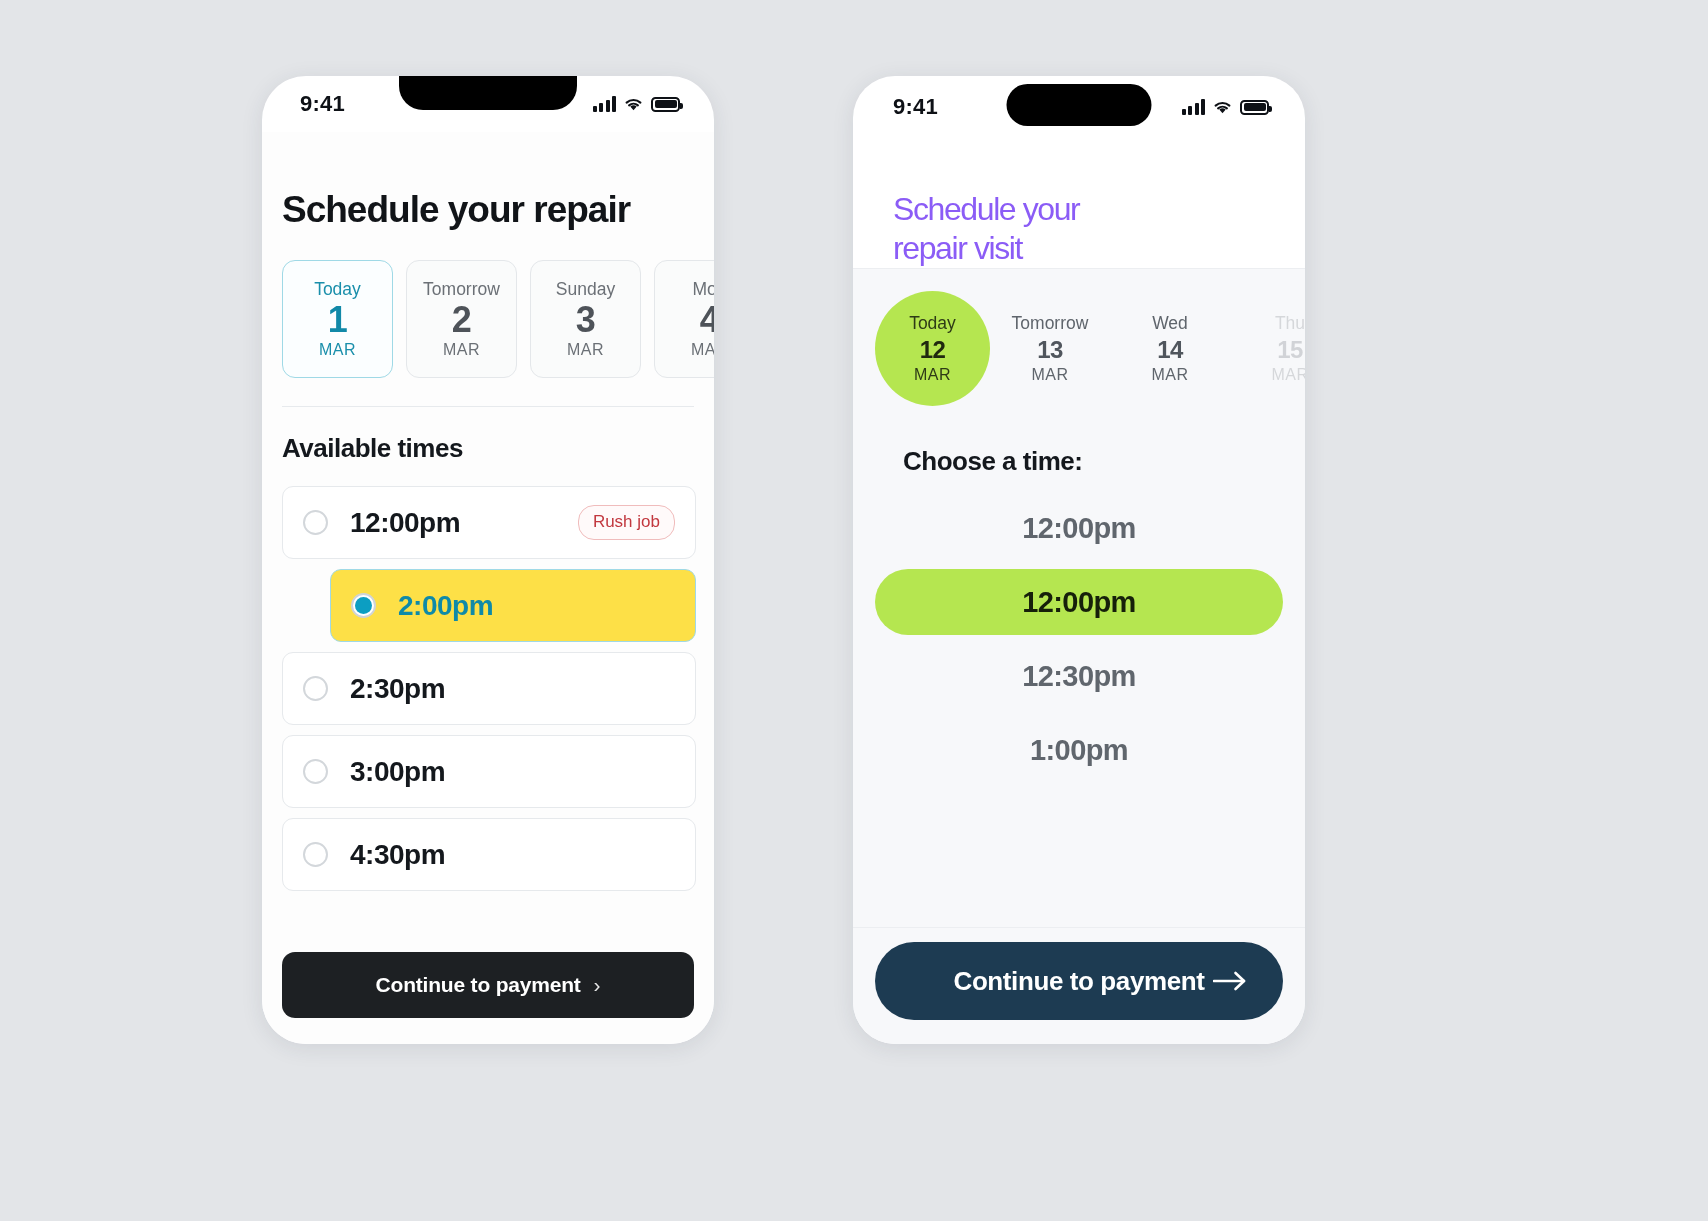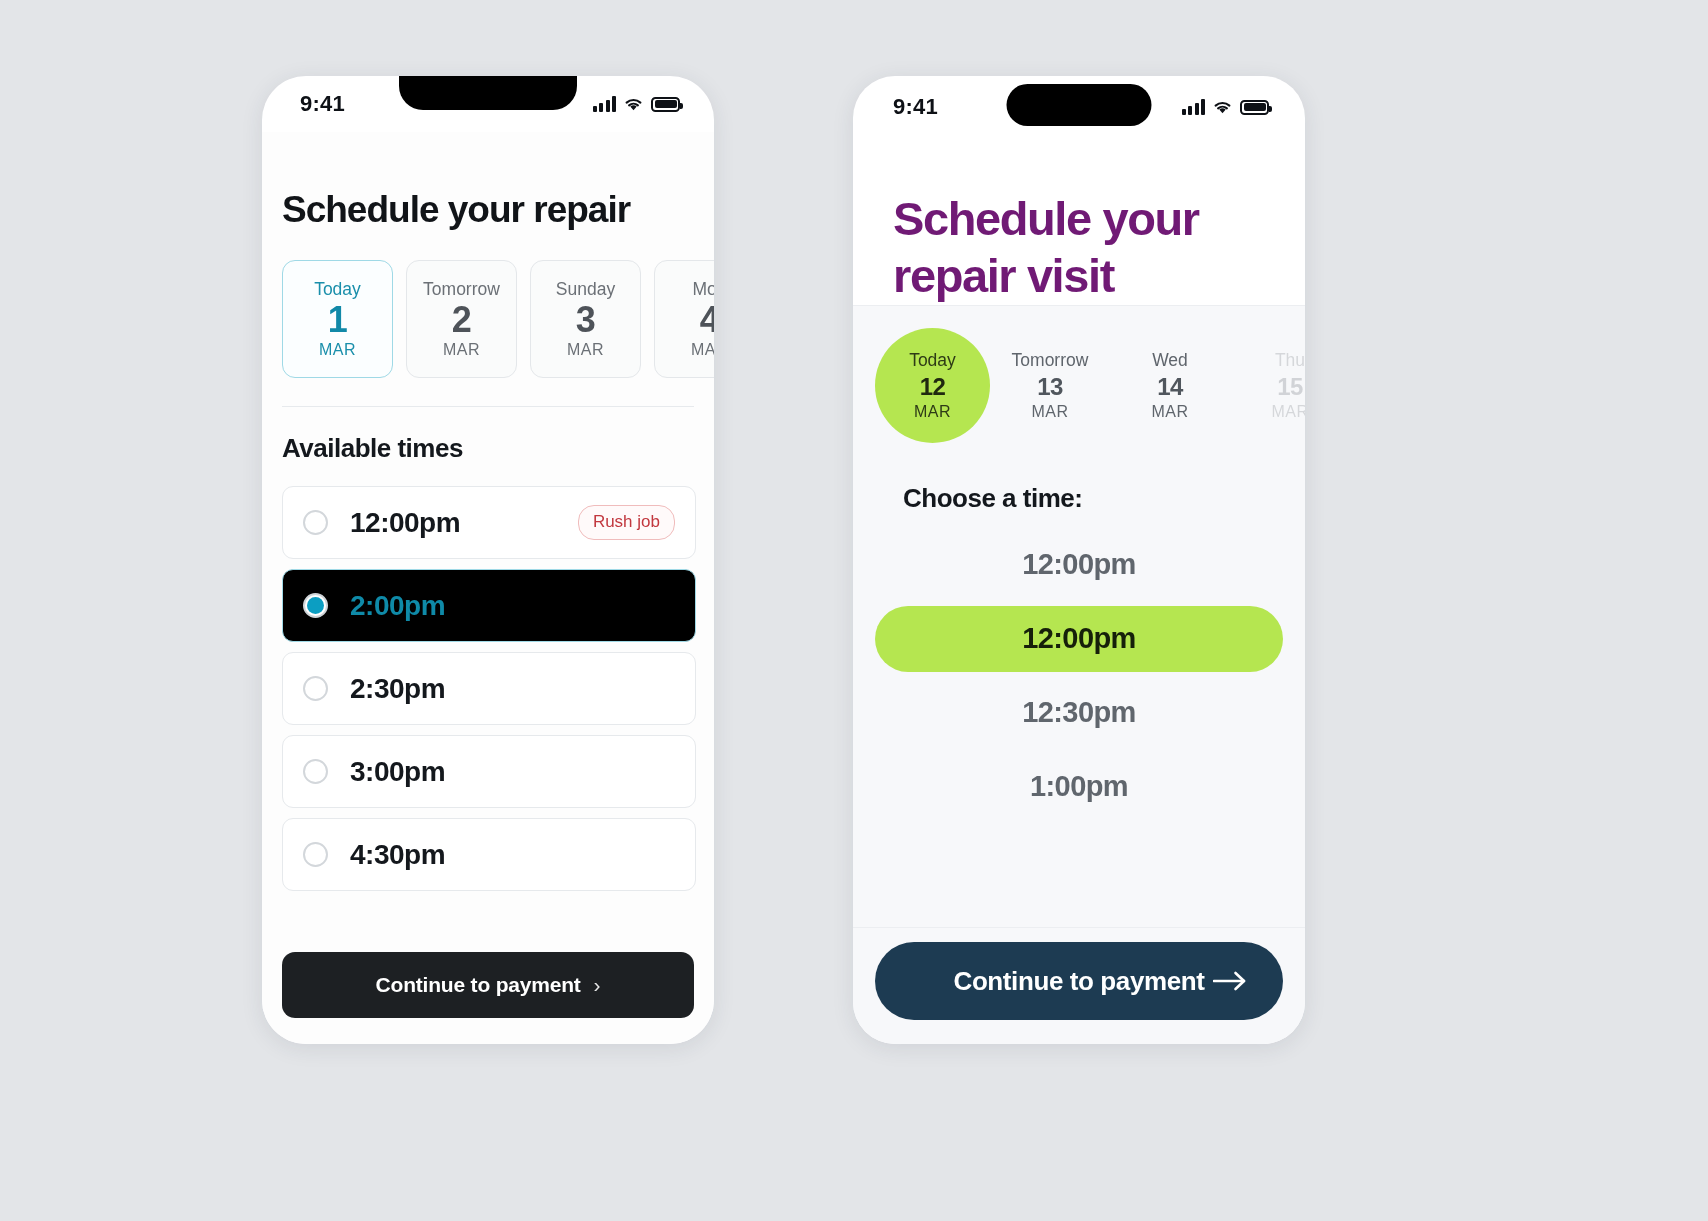--- a/index.html
+++ b/index.html
@@ -107,21 +107,21 @@
   .l-sub {
     font-size: 26px; font-weight: 700; color: #14181d;
     letter-spacing: -.5px; padding: 26px 0 0 20px;
   }
   .l-slots { padding: 22px 18px 0 20px; display: flex; flex-direction: column; gap: 10px; }
   .l-slot {
     height: 73px; border: 1.4px solid #e6e9ec; border-radius: 11px;
     background: #ffffff; display: flex; align-items: center;
     padding: 0 20px 0 20px; gap: 22px; flex: 0 0 auto;
   }
-  .l-slot.sel { border-color: #9fd9e6; background: #000000; }
+  .l-slot.sel { border-color: #9fd9e6; background: #fde047; margin-left: 48px; }
   .radio {
     width: 25px; height: 25px; border-radius: 50%;
     border: 2px solid #d3d7db; flex: 0 0 auto;
     display: flex; align-items: center; justify-content: center;
     background: #fff;
   }
   .radio.on { border-color: #cfd4d8; }
   .radio.on::after {
     content: ""; width: 17px; height: 17px; border-radius: 50%;
     background: #0c9ec2;
@@ -141,21 +141,21 @@
     height: 66px; border-radius: 13px; background: #1d2023;
     color: #fff; display: flex; align-items: center; justify-content: center;
     gap: 13px; font-size: 21px; font-weight: 700; letter-spacing: -.2px;
   }
   .chev { font-size: 21px; font-weight: 400; opacity: .9; }
 
   
   #phone-right .statusbar { padding: 0 36px 0 40px; height: 62px; }
   #phone-right .r-head { background: #ffffff; padding: 52px 40px 0 40px; flex: 0 0 auto; }
   .r-title {
-    font-size: 47px; font-weight: 700; color: #701a75;
+    font-size: 32px; font-weight: 400; color: #8b5cf6;
     letter-spacing: -1.4px; line-height: 1.22;
   }
   #phone-right .r-body {
     flex: 1 1 auto; background: #f7f8fa; overflow: hidden;
     display: flex; flex-direction: column;
     border-top: 1.2px solid #eceef1;
   }
   .r-dates {
     display: flex; align-items: center; gap: 0;
     padding: 22px 0 0 22px; flex: 0 0 auto;

